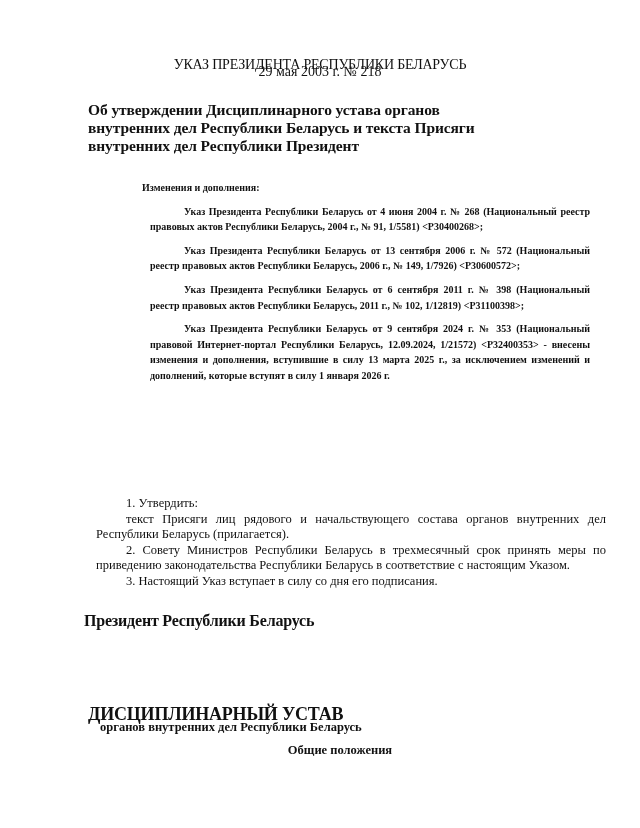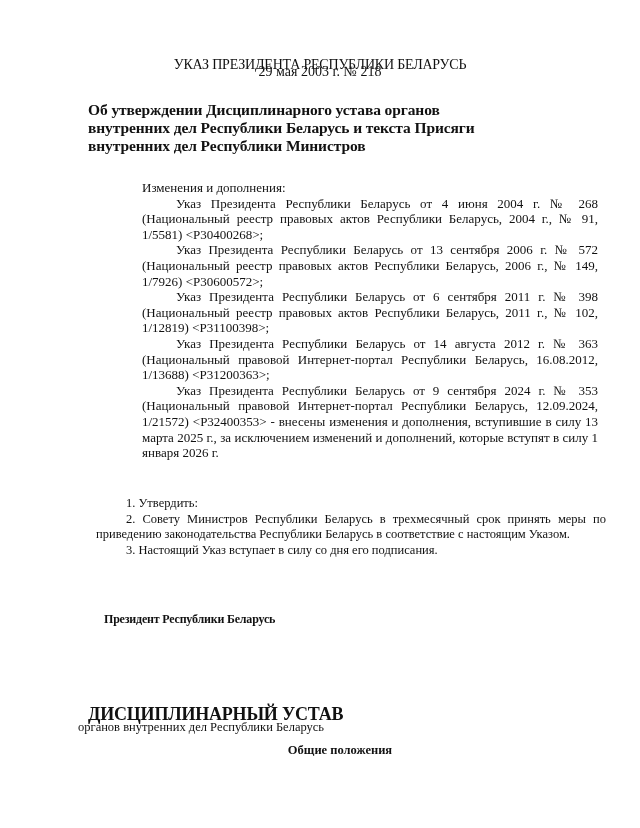--- a/index.html
+++ b/index.html
@@ -5,54 +5,54 @@
   html, body { margin: 0; padding: 0; background: #ffffff; }
   body { width: 640px; height: 828px; overflow: hidden; position: relative;
          font-family: "Liberation Serif", "DejaVu Serif", serif; color: #111; }
   .page { position: absolute; left: 0; top: 0; width: 640px; height: 828px; background: #fff; }
   .hdr { position: absolute; left: 0; width: 640px; text-align: center; font-size: 14px; line-height: 15px; }
   .hdr1 { top: 57px; letter-spacing: -0.2px; }
   .hdr2 { top: 64px; }
   .title { position: absolute; left: 88px; top: 101px; width: 400px; font-weight: bold;
            font-size: 15.5px; line-height: 18px; letter-spacing: -0.1px; }
   .title div { white-space: nowrap; font-family: Liberation Serif, serif; }
-  .amend { position: absolute; left: 142px; top: 180px; width: 456px; font-size: 13px; line-height: 15.6px; }
+  .amend { position: absolute; left: 142px; top: 180px; width: 456px; font-size: 10px; line-height: 15.6px; font-weight: bold; }
   .amend .label { margin: 0; }
-  .amend p { margin: 0; text-align: justify; text-indent: 34px; }
+  .amend p { margin: 8px; text-align: justify; text-indent: 34px; }
   .body { position: absolute; left: 96px; top: 496px; width: 510px; font-size: 12.5px; line-height: 15.6px; }
   .body p { margin: 0; text-align: justify; text-indent: 30px; }
-  .sign { position: absolute; left: 104px; top: 612px; font-weight: bold; font-size: 12px; letter-spacing: -0.2px; }
+  .sign { position: absolute; left: 84px; top: 612px; font-weight: bold; font-size: 16px; letter-spacing: -0.2px; }
   .ust1 { position: absolute; left: 88px; top: 704px; font-weight: bold; font-size: 18px; letter-spacing: -0.2px; }
-  .ust2 { position: absolute; left: 78px; top: 720px; font-weight: normal; font-size: 12.5px; }
+  .ust2 { position: absolute; left: 100px; top: 720px; font-weight: bold; font-size: 12.5px; }
   .sect { position: absolute; left: 0; width: 680px; text-align: center; top: 743px; font-weight: bold; font-size: 12.5px; }
 </style>
 </head>
 <body>
 
 <div class="page">
   <div class="hdr hdr1">УКАЗ ПРЕЗИДЕНТА РЕСПУБЛИКИ БЕЛАРУСЬ</div>
   <div class="hdr hdr2">29 мая 2003 г. № 218</div>
 
   <div class="title">
     <div>Об утверждении Дисциплинарного устава органов</div>
     <div>внутренних дел Республики Беларусь и текста Присяги</div>
-    <div>внутренних дел Республики Министров</div>
+    <div>внутренних дел Республики Президент</div>
   </div>
 
   <div class="amend">
     <div class="label">Изменения и дополнения:</div>
     <p>Указ Президента Республики Беларусь от 4 июня 2004 г. № 268 (Национальный реестр правовых актов Республики Беларусь, 2004 г., № 91, 1/5581) &lt;P30400268&gt;;</p>
     <p>Указ Президента Республики Беларусь от 13 сентября 2006 г. № 572 (Национальный реестр правовых актов Республики Беларусь, 2006 г., № 149, 1/7926) &lt;P30600572&gt;;</p>
     <p>Указ Президента Республики Беларусь от 6 сентября 2011 г. № 398 (Национальный реестр правовых актов Республики Беларусь, 2011 г., № 102, 1/12819) &lt;P31100398&gt;;</p>
-    <p>Указ Президента Республики Беларусь от 14 августа 2012 г. № 363 (Национальный правовой Интернет-портал Республики Беларусь, 16.08.2012, 1/13688) &lt;P31200363&gt;;</p>
     <p>Указ Президента Республики Беларусь от 9 сентября 2024 г. № 353 (Национальный правовой Интернет-портал Республики Беларусь, 12.09.2024, 1/21572) &lt;P32400353&gt; - внесены изменения и дополнения, вступившие в силу 13 марта 2025 г., за исключением изменений и дополнений, которые вступят в силу 1 января 2026 г.</p>
   </div>
 
   <div class="body">
     <p>1. Утвердить:</p>
+    <p>текст Присяги лиц рядового и начальствующего состава органов внутренних дел Республики Беларусь (прилагается).</p>
     <p>2. Совету Министров Республики Беларусь в трехмесячный срок принять меры по приведению законодательства Республики Беларусь в соответствие с настоящим Указом.</p>
     <p>3. Настоящий Указ вступает в силу со дня его подписания.</p>
   </div>
 
   <div class="sign">Президент Республики Беларусь</div>
 
   <div class="ust1">ДИСЦИПЛИНАРНЫЙ УСТАВ</div>
   <div class="ust2">органов внутренних дел Республики Беларусь</div>
   <div class="sect">Общие положения</div>
 </div>

